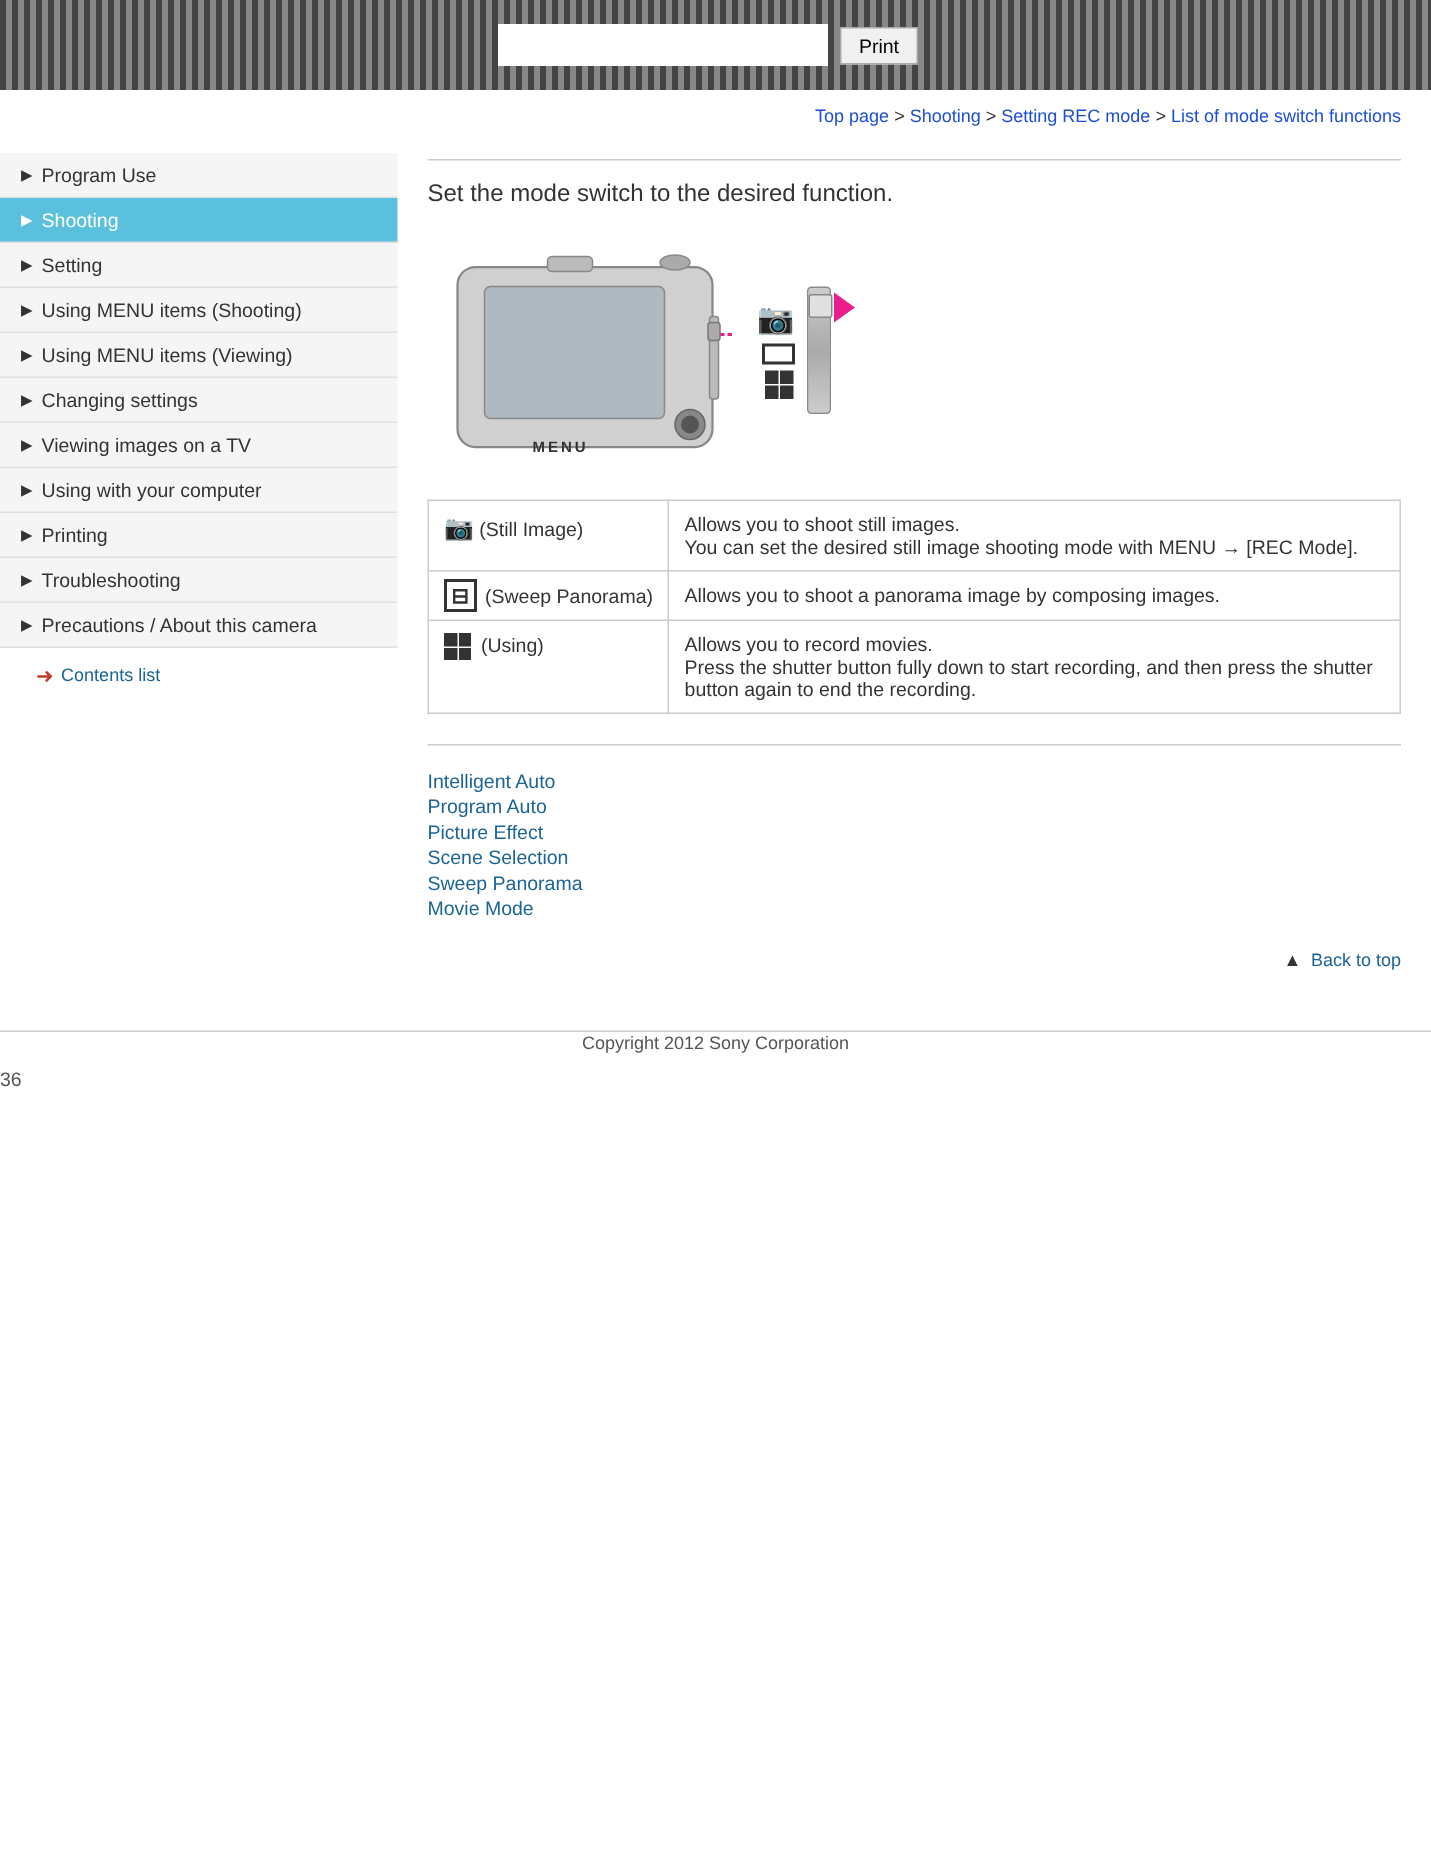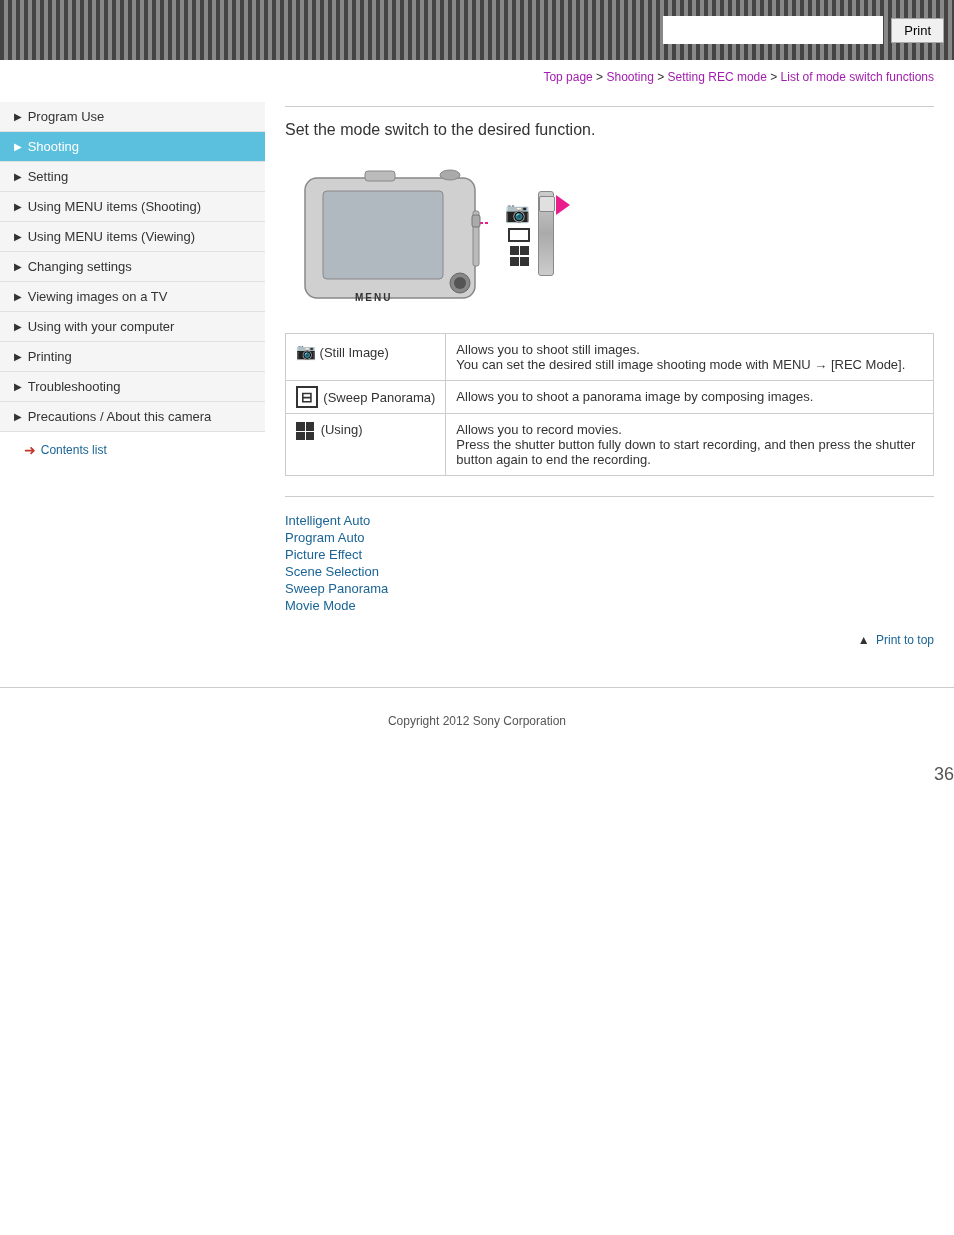--- a/index.html
+++ b/index.html
@@ -4,21 +4,21 @@
   <style>
     * { margin: 0; padding: 0; box-sizing: border-box; }
     body { font-family: Arial, sans-serif; font-size: 13px; color: #333; background: #fff; width: 954px; min-height: 1235px; }
 
     
     .header {
       background: repeating-linear-gradient(90deg, #444 0px, #444 4px, #888 4px, #888 8px);
       height: 60px;
       display: flex;
       align-items: center;
-      justify-content: flex-end;
+      justify-content: center;
       padding-right: 10px;
     }
     .header-search-bar {
       background: #fff;
       width: 220px;
       height: 28px;
       border: none;
       margin-right: 8px;
     }
     .print-button {
@@ -28,21 +28,21 @@
       font-size: 13px;
       cursor: pointer;
     }
 
     
     .breadcrumb {
       text-align: right;
       padding: 10px 20px 8px 20px;
       font-size: 12px;
     }
-    .breadcrumb a { color: #a21caf; text-decoration: none; }
+    .breadcrumb a { color: #1d4ed8; text-decoration: none; }
     .breadcrumb span { color: #333; }
 
     
     .main-layout {
       display: flex;
       padding: 0;
     }
 
     
     .sidebar {
@@ -160,29 +160,29 @@
     }
     .back-to-top-icon {
       color: #333;
       margin-right: 3px;
     }
 
     
     .footer {
       border-top: 1px solid #ccc;
       text-align: center;
-      padding: 26px;
+      padding: 0;
       font-size: 12px;
       color: #555;
       margin-top: 20px;
     }
 
     .page-number {
-      text-align: right;
-      font-size: 18px;
+      text-align: left;
+      font-size: 13px;
       color: #555;
       margin-top: 10px;
     }
   </style>
 </head>
 <body>
 
 <div class="header">
   <input type="text" class="header-search-bar" placeholder="" style="">
   <button class="print-button">Print</button>
@@ -346,21 +346,21 @@
       <a>Program Auto</a>
       <a>Picture Effect</a>
       <a>Scene Selection</a>
       <a>Sweep Panorama</a>
       <a>Movie Mode</a>
     </div>
 
     <div class="back-to-top">
       <a>
         <span class="back-to-top-icon">▲</span>
-        <span>Print to top</span>
+        <span>Back to top</span>
       </a>
     </div>
 
   </div>
 </div>
 
 <div class="footer">
   <span>Copyright 2012 Sony Corporation</span>
 </div>
 <div class="page-number">36</div>

